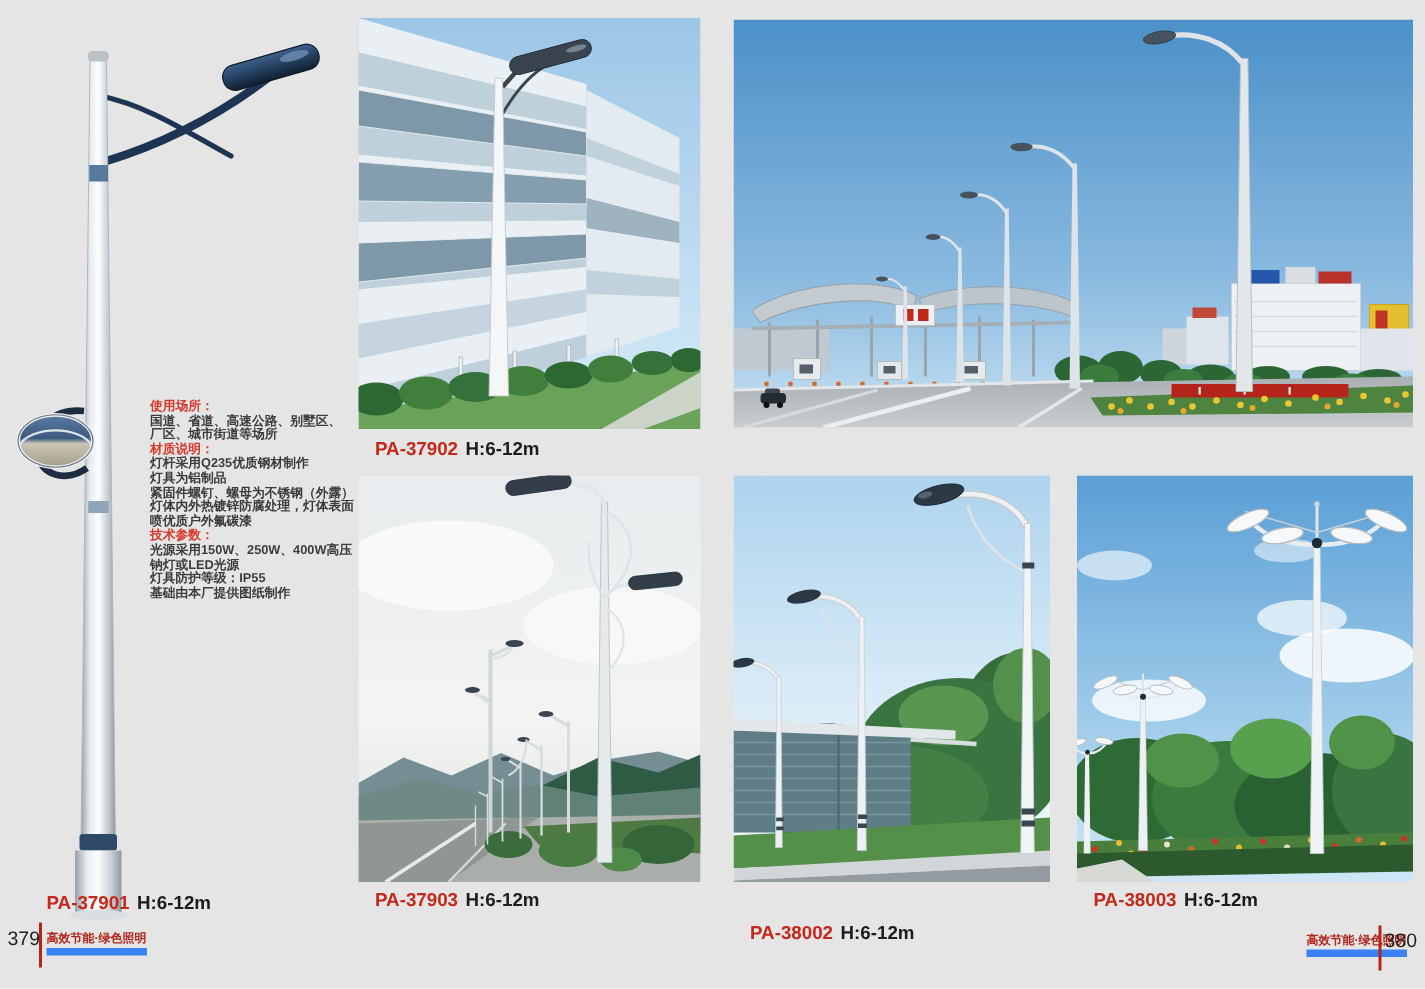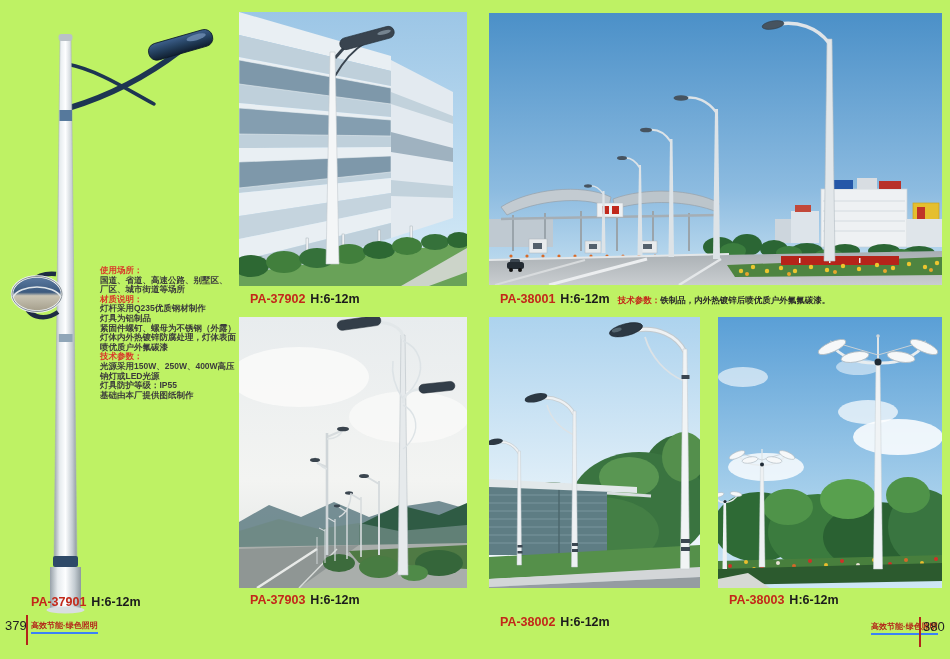--- a/index.html
+++ b/index.html
@@ -1,30 +1,30 @@
 <!DOCTYPE html>
 <html><head>
 <meta charset="utf-8">
 <style>
   html,body{margin:0;padding:0;background:#fff;}
-  .page{position:relative;width:950px;height:659px;background:#bef264;overflow:hidden;
+  .page{position:relative;width:950px;height:659px;background:#e5e5e5;overflow:hidden;
         font-family:"Liberation Sans","DejaVu Sans",sans-serif;}
   .photo{position:absolute;line-height:0;}
   .photo svg{display:block;}
   .plabel{position:absolute;font-size:12.5px;font-weight:bold;color:#1c1c1c;white-space:nowrap;padding-left:11px;}
   .plabel .code{color:#c3281a;margin-right:5px;}
   .plabel .note-label{color:#c3281a;font-size:8.5px;margin-left:8px;font-weight:bold;}
   .plabel .note-text{color:#2b2b2b;font-size:8.5px;font-weight:600;}
   .info{position:absolute;left:100px;top:266px;width:152px;font-size:8.5px;line-height:9.6px;
         font-weight:600;color:#3c3c3c;white-space:nowrap;}
   .info .hd{color:#d9382a;font-weight:bold;}
   .fl-num,.fr-num{position:absolute;font-size:13px;font-weight:normal;color:#222;}
   .fl-line,.fr-line{position:absolute;width:2px;height:30px;background:#b3261a;}
   .fl-slogan,.fr-slogan{position:absolute;font-size:8px;font-weight:bold;color:#b3261a;
-        border-bottom:2px solid #3b82f6;padding-bottom:1px;white-space:nowrap;}
+        border-bottom:5px solid #3b82f6;padding-bottom:1px;white-space:nowrap;}
   .fl-num{left:5px;top:618px;}
   .fl-line{left:26px;top:615px;}
   .fl-slogan{left:31px;top:620px;}
   .fr-slogan{left:871px;top:621px;}
   .fr-line{left:919px;top:617px;}
   .fr-num{left:923px;top:619px;}
 </style>
 </head>
 <body>
 
@@ -502,23 +502,20 @@
   </div>
 
   <div class="plabel" style="left:20px;top:595px;text-align:right;">
     <span class="code">PA-37901</span><span class="size">H:6-12m</span>
   </div>
 
   <div class="plabel" style="left:239px;top:292px;">
     <span class="code">PA-37902</span><span class="size">H:6-12m</span>
   </div>
 
-  <div class="plabel" style="left:489px;top:292px;">
-    <span class="code">PA-38001</span><span class="size">H:6-12m</span><span class="note-label">技术参数：</span><span class="note-text">铁制品，内外热镀锌后喷优质户外氟氟碳漆。</span>
-  </div>
 
   <div class="plabel" style="left:239px;top:593px;">
     <span class="code">PA-37903</span><span class="size">H:6-12m</span>
   </div>
 
   <div class="plabel" style="left:489px;top:593px;margin-top:22px;">
     <span class="code">PA-38002</span><span class="size">H:6-12m</span>
   </div>
 
   <div class="plabel" style="left:718px;top:593px;">

